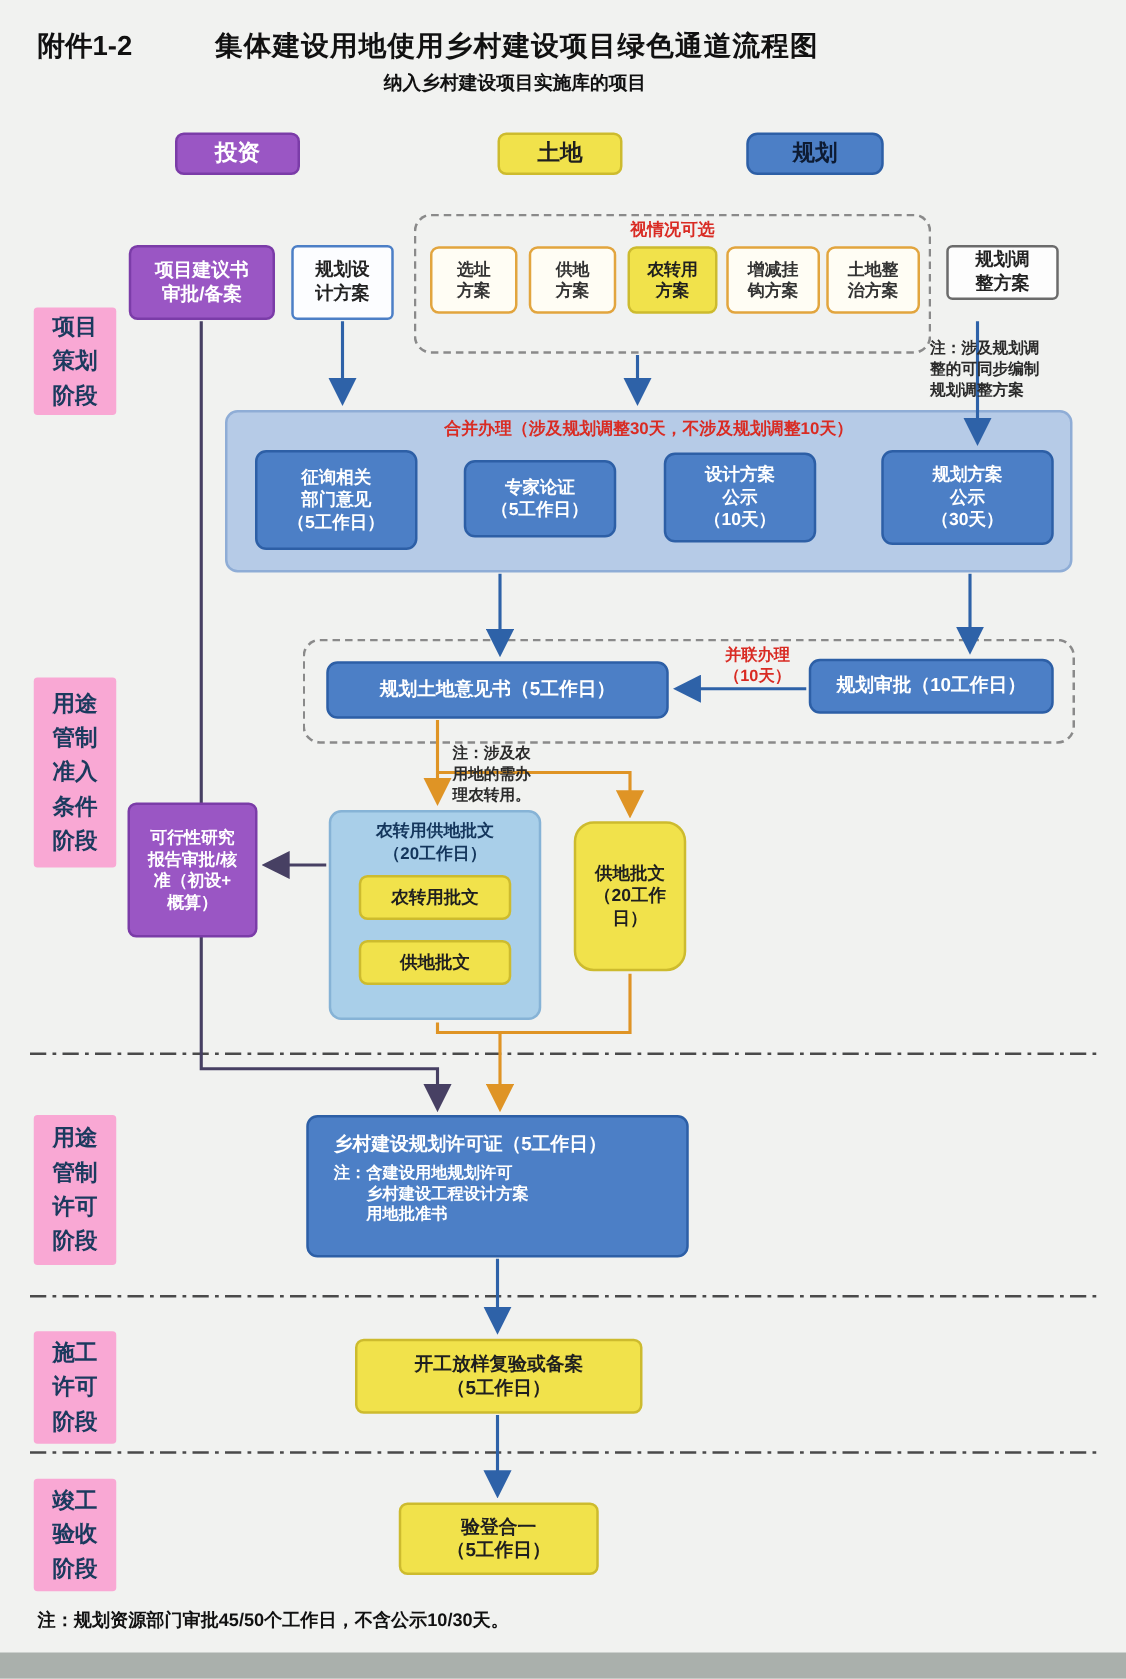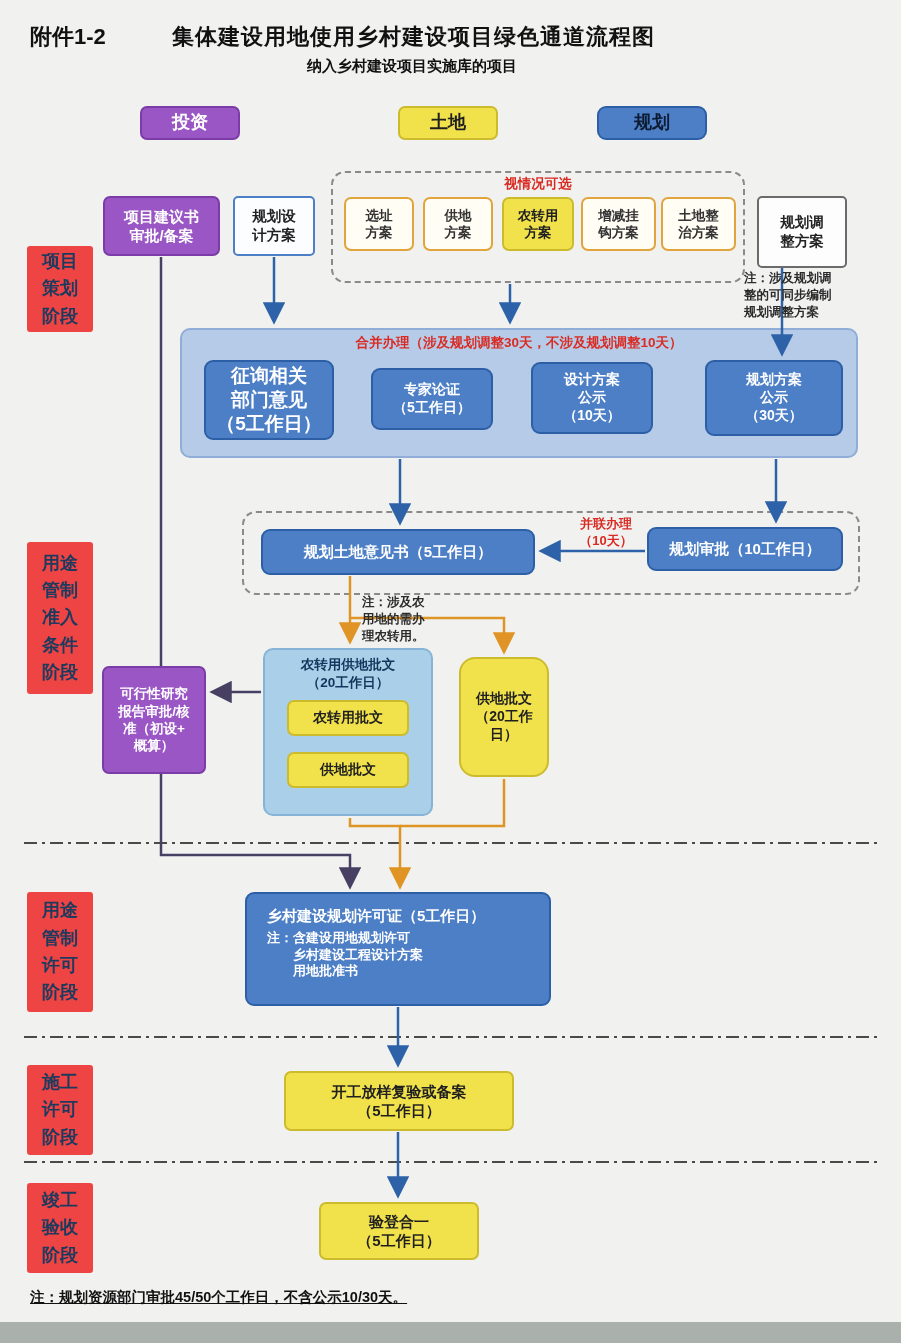--- a/index.html
+++ b/index.html
@@ -8,21 +8,21 @@
   .abs{position:absolute;box-sizing:border-box;}
   .box{position:absolute;box-sizing:border-box;display:flex;align-items:center;justify-content:center;
        text-align:center;white-space:pre-line;font-weight:700;line-height:1.28;z-index:3;}
   .purple{background:#9a56c4;color:#fff;border:2px solid #7b3ca8;border-radius:7px;}
   .blue{background:#4c7fc6;color:#fff;border:2px solid #2d5fa6;border-radius:9px;}
   .yellow{background:#f1e24b;color:#1f1f1f;border:2px solid #cdbb2e;border-radius:7px;}
   .whiteblue{background:#fcfdff;color:#222;border:2px solid #4c7fc6;border-radius:5px;}
   .whiteorange{background:#fffdf4;color:#333;border:2px solid #e2a53e;border-radius:7px;}
   .whitedark{background:#fdfdfd;color:#222;border:2px solid #6b6b6b;border-radius:5px;}
   .stage-label{position:absolute;box-sizing:border-box;display:flex;align-items:center;justify-content:center;
-       text-align:center;white-space:pre-line;background:#ef4444;color:#1b3a5e;font-weight:700;
+       text-align:center;white-space:pre-line;background:#f9a8d4;color:#1b3a5e;font-weight:700;
        font-size:18px;line-height:1.52;border-radius:3px;z-index:3;}
   .groupblue{position:absolute;box-sizing:border-box;background:#b6cbe7;border:2px solid #8fadd6;border-radius:10px;z-index:1;}
   .grouplight{position:absolute;box-sizing:border-box;background:#a9cfe9;border:2px solid #86b3d6;border-radius:10px;z-index:1;}
   .dashedgroup{position:absolute;box-sizing:border-box;border:2px dashed #8a8a8a;border-radius:14px;z-index:1;}
   .redlabel{position:absolute;color:#d92b23;font-weight:700;text-align:center;white-space:pre-line;z-index:3;line-height:1.3;}
   .note{position:absolute;color:#2b2b2b;font-weight:700;white-space:pre-line;line-height:1.35;z-index:3;}
   .title{position:absolute;color:#111;font-weight:700;z-index:3;}
   svg.connectors{position:absolute;left:0;top:0;z-index:2;pointer-events:none;}
 </style>
 </head>
@@ -68,29 +68,29 @@
 方案</div>
   <div class="box whiteorange" style="left:423px;top:197px;width:70px;height:54px;font-size:13.5px;">供地
 方案</div>
   <div class="box yellow" style="left:502px;top:197px;width:72px;height:54px;font-size:13.5px;">农转用
 方案</div>
   <div class="box whiteorange" style="left:581px;top:197px;width:75px;height:54px;font-size:13.5px;">增减挂
 钩方案</div>
   <div class="box whiteorange" style="left:661px;top:197px;width:75px;height:54px;font-size:13.5px;">土地整
 治方案</div>
 
-  <div class="box whitedark" style="left:757px;top:196px;width:90px;height:72px;font-size:14.5px;">规划调
+  <div class="box whitedark" style="left:757px;top:196px;width:90px;height:44px;font-size:14.5px;">规划调
 整方案</div>
   <div class="note" style="left:744px;top:270px;width:138px;font-size:12.5px;">注：涉及规划调
 整的可同步编制
 规划调整方案</div>
 
   <div class="groupblue" style="left:180px;top:328px;width:678px;height:130px;"></div>
   <div class="redlabel" style="left:180px;top:334px;width:678px;font-size:13.5px;">合并办理（涉及规划调整30天，不涉及规划调整10天）</div>
-  <div class="box blue" style="left:204px;top:360px;width:130px;height:80px;font-size:19px;">征询相关
+  <div class="box blue" style="left:204px;top:360px;width:130px;height:80px;font-size:14px;">征询相关
 部门意见
 （5工作日）</div>
   <div class="box blue" style="left:371px;top:368px;width:122px;height:62px;font-size:14px;">专家论证
 （5工作日）</div>
   <div class="box blue" style="left:531px;top:362px;width:122px;height:72px;font-size:14px;">设计方案
 公示
 （10天）</div>
   <div class="box blue" style="left:705px;top:360px;width:138px;height:76px;font-size:14px;">规划方案
 公示
 （30天）</div>
@@ -98,21 +98,21 @@
   <div class="dashedgroup" style="left:242px;top:511px;width:618px;height:84px;"></div>
   <div class="redlabel" style="left:556px;top:516px;width:100px;font-size:13px;">并联办理
 （10天）</div>
   <div class="box blue" style="left:261px;top:529px;width:274px;height:46px;font-size:15px;">规划土地意见书（5工作日）</div>
   <div class="box blue" style="left:647px;top:527px;width:196px;height:44px;font-size:15px;">规划审批（10工作日）</div>
 
   <div class="note" style="left:362px;top:594px;width:100px;font-size:12.5px;">注：涉及农
 用地的需办
 理农转用。</div>
 
-  <div class="box purple" style="left:102px;top:642px;width:104px;height:108px;font-size:13.5px;margin-top:24px;">可行性研究
+  <div class="box purple" style="left:102px;top:642px;width:104px;height:108px;font-size:13.5px;">可行性研究
 报告审批/核
 准（初设+
 概算）</div>
 
   <div class="grouplight" style="left:263px;top:648px;width:170px;height:168px;"></div>
   <div class="note" style="left:263px;top:656px;width:170px;font-size:13.5px;color:#14365c;text-align:center;">农转用供地批文
 （20工作日）</div>
   <div class="box yellow" style="left:287px;top:700px;width:122px;height:36px;font-size:14px;">农转用批文</div>
   <div class="box yellow" style="left:287px;top:752px;width:122px;height:36px;font-size:14px;">供地批文</div>
 
@@ -126,21 +126,21 @@
 　　乡村建设工程设计方案
 　　用地批准书</div>
   </div>
 
   <div class="box yellow" style="left:284px;top:1071px;width:230px;height:60px;font-size:15px;">开工放样复验或备案
 （5工作日）</div>
 
   <div class="box yellow" style="left:319px;top:1202px;width:160px;height:58px;font-size:15px;">验登合一
 （5工作日）</div>
 
-  <div class="note" style="left:30px;top:1288px;font-size:14.5px;color:#111;text-decoration:underline;">注：规划资源部门审批45/50个工作日，不含公示10/30天。</div>
+  <div class="note" style="left:30px;top:1288px;font-size:14.5px;color:#111;">注：规划资源部门审批45/50个工作日，不含公示10/30天。</div>
 
   <div class="abs" style="left:0;top:1322px;width:901px;height:21px;background:#aab0ac;z-index:0;"></div>
 
   <svg class="connectors" width="901" height="1343" viewBox="0 0 901 1343">
     <defs>
       <marker id="aB" markerWidth="9" markerHeight="9" refX="7.5" refY="4.5" orient="auto">
           <path d="M0,0L9,4.5L0,9Z" fill="#2e62a8"></path>
         </marker>
       <marker id="aO" markerWidth="9" markerHeight="9" refX="7.5" refY="4.5" orient="auto">
           <path d="M0,0L9,4.5L0,9Z" fill="#df9425"></path>

